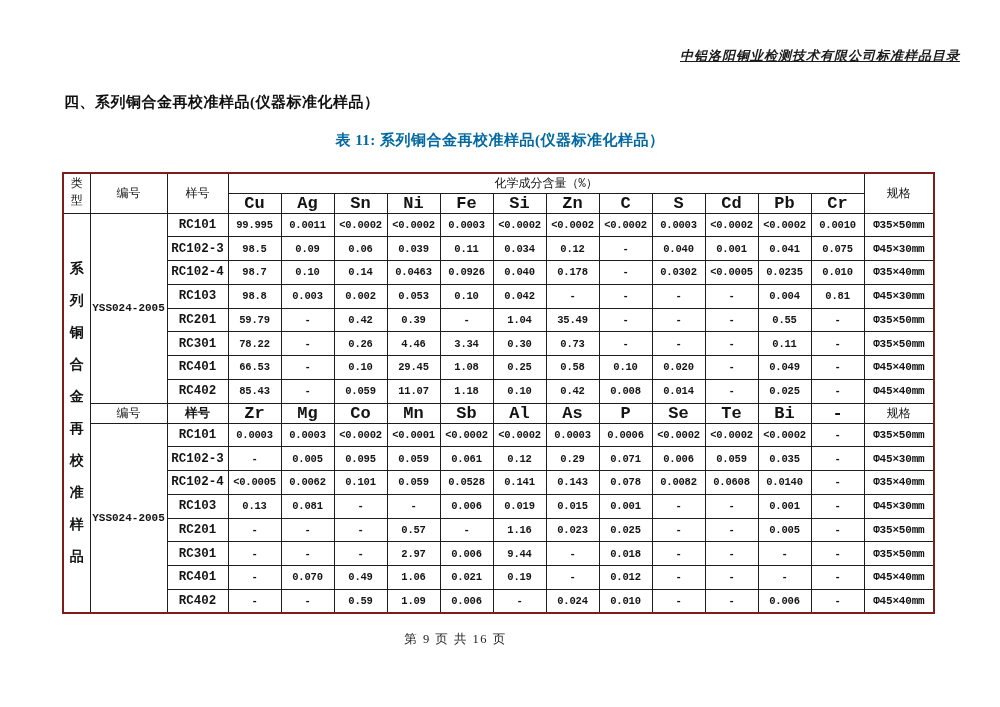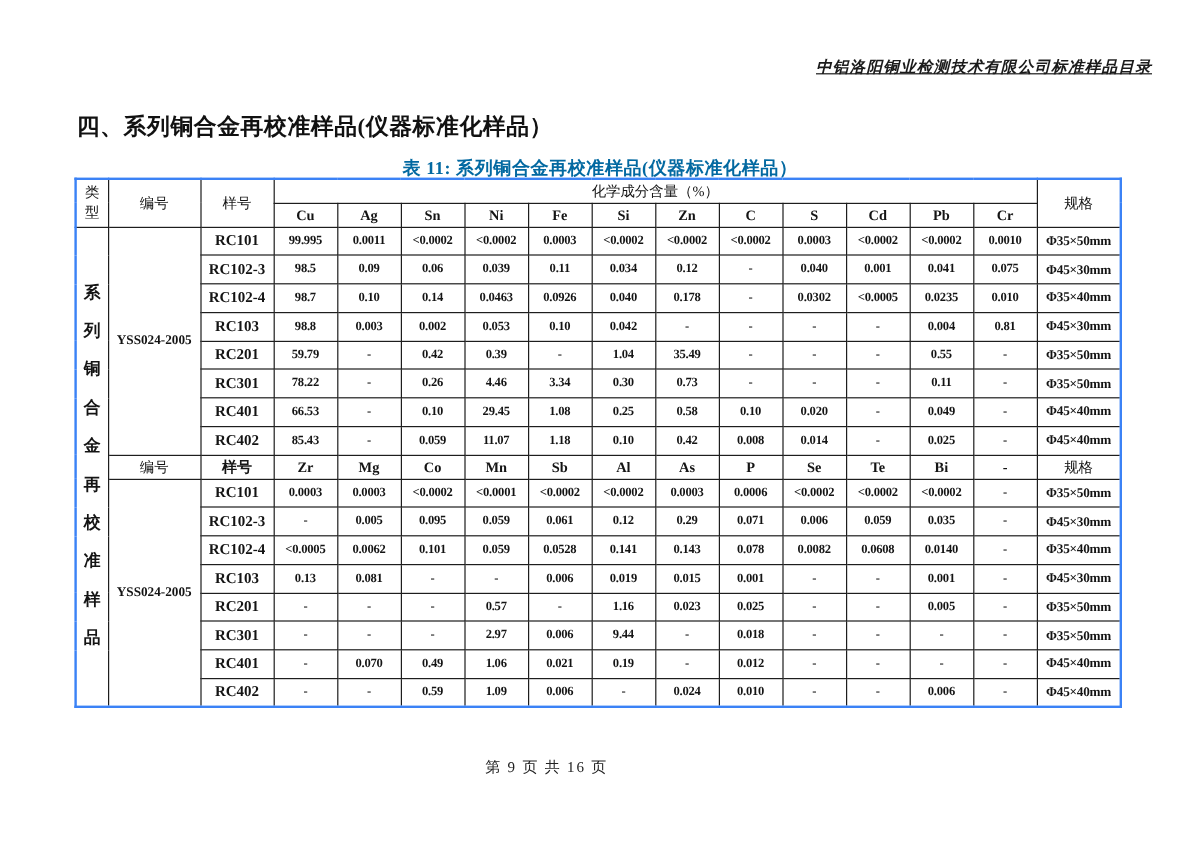--- a/index.html
+++ b/index.html
@@ -11,44 +11,45 @@
     position:relative;
     overflow:hidden;
   }
   .hdr-right{
     position:absolute;top:47px;right:40px;
     font-size:13px;font-weight:bold;font-style:italic;
     letter-spacing:1px;color:#1b1b1b;text-decoration:underline;
   }
   .sec-head{
     position:absolute;top:93px;left:64px;
-    font-size:19px;font-weight:bold;letter-spacing:0.5px;color:#111;
+    font-size:15px;font-weight:bold;letter-spacing:0.5px;color:#111;
   }
   .tbl-title{
     position:absolute;top:131px;left:0;width:1000px;
     text-align:center;font-size:15px;font-weight:bold;letter-spacing:0.5px;color:#0369a1;
   }
   table.sample-table{
-    position:absolute;top:148px;left:62px;
+    position:absolute;top:172px;left:62px;
     width:871px;
     border-collapse:collapse;table-layout:fixed;
-    border:2px solid #3b82f6;
+    border:2px solid #7f1d1d;
+    font-family:Liberation Mono, monospace;
   }
   .sample-table td{
     border:1px solid #1d1d1d;
     text-align:center;vertical-align:middle;
     padding:0 1px;overflow:hidden;
   }
   tr.h1{height:20px;}
   tr.h2{height:20px;}
   tr.mid{height:20px;}
   tr.data{height:23.75px;}
   .cn{font-size:12px;font-weight:normal;}
   .cn-b{font-size:12.5px;font-weight:bold;}
-  .el{font-size:12px;font-weight:bold;}
+  .el{font-size:17px;font-weight:bold;}
   .val{font-size:10.5px;font-weight:bold;letter-spacing:-0.2px;}
   .sample{font-size:12.5px;font-weight:bold;}
   .spec{font-size:11px;font-weight:bold;letter-spacing:-0.2px;}
   .series-num{font-size:11px;font-weight:bold;margin-top:28px;}
   .stack{word-break:break-all;line-height:17px;padding:0 6px;}
   .vert{
     font-size:14px;font-weight:bold;
     word-break:break-all;line-height:32px;
     padding:0 4px;
   }

